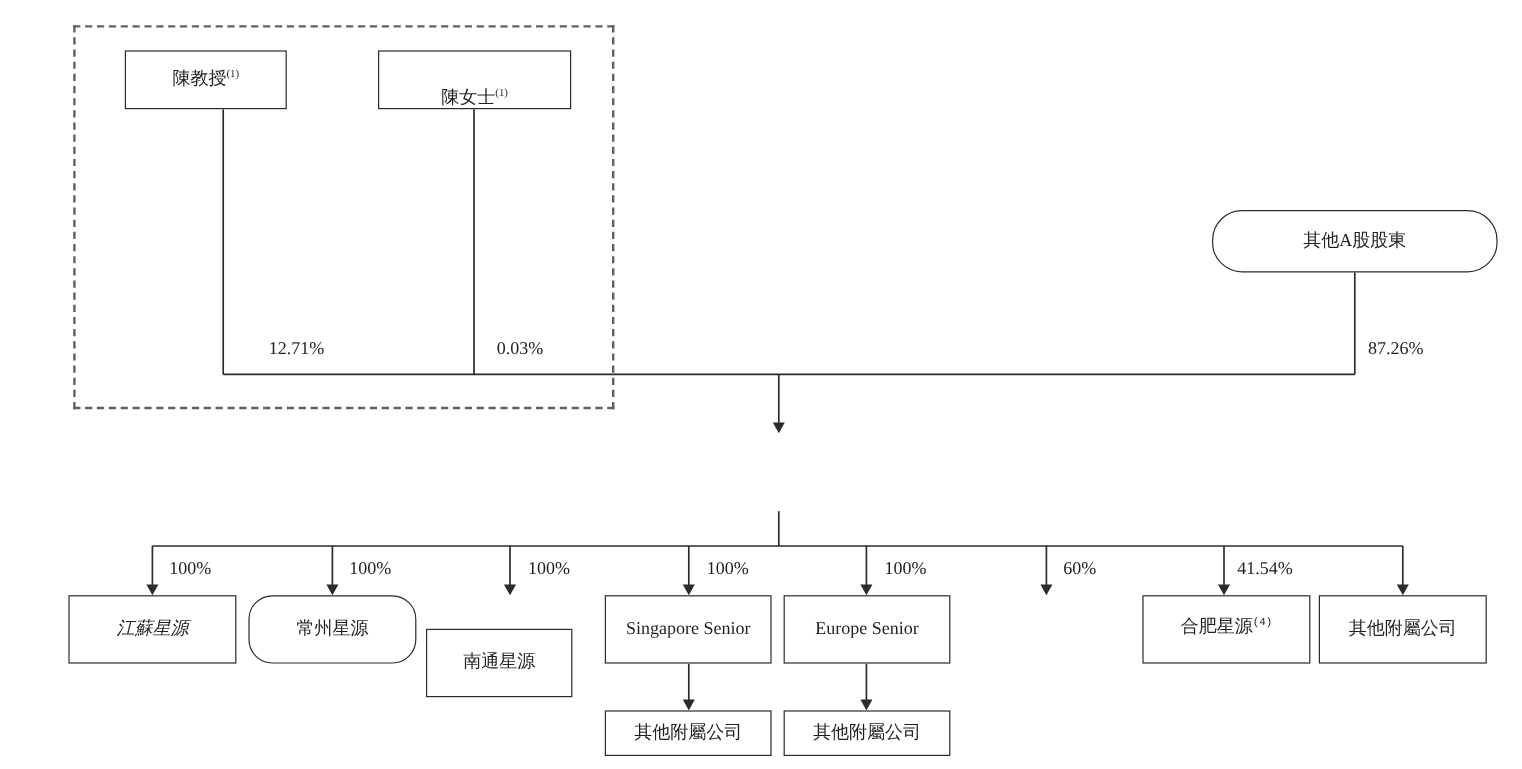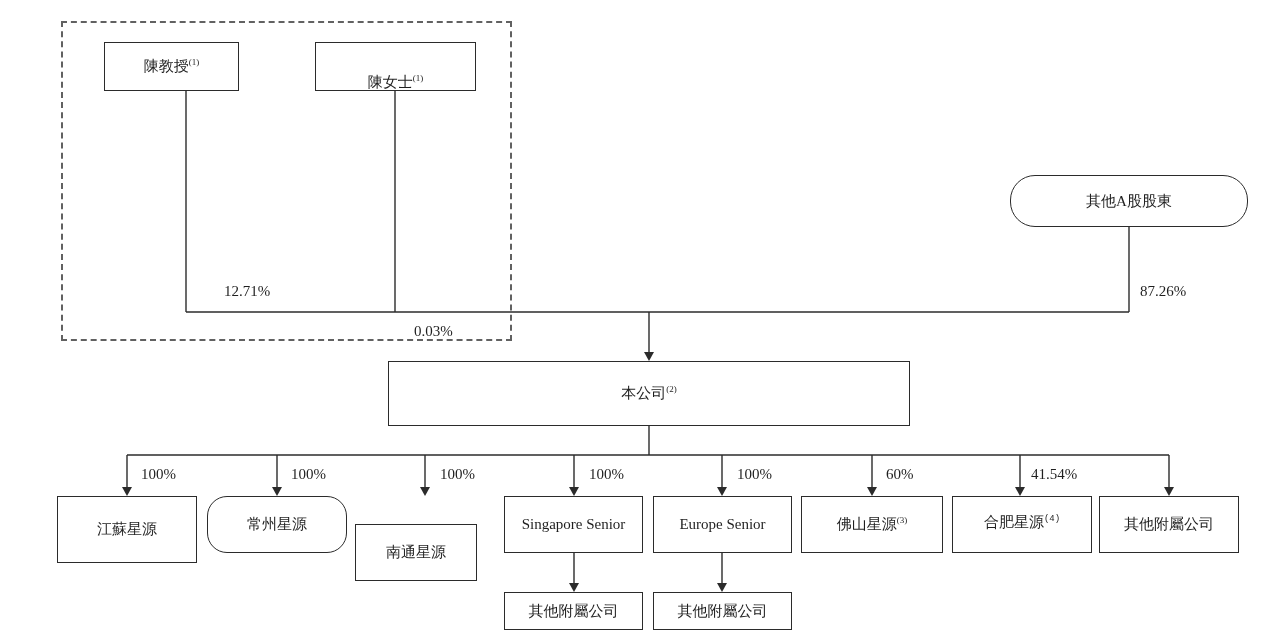--- a/index.html
+++ b/index.html
@@ -97,52 +97,46 @@
     <span><span>陳教授</span><sup>(1)</sup></span>
   </div>
   <div class="node" style="left:315px; top:42px; width:161px; height:49px;align-items:flex-end;">
     <span><span>陳女士</span><sup>(1)</sup></span>
   </div>
   <div class="node" style="left:1010px; top:175px; width:238px; height:52px;border-radius:25px;">
     <span>其他A股股東</span>
   </div>
 
   <div class="pct" style="left:196px; top:283px;margin-left:28px;">12.71%</div>
-  <div class="pct" style="left:414px; top:283px;margin-top:40px;">0.03%</div>
+  <div class="pct" style="left:414px; top:283px;">0.03%</div>
   <div class="pct" style="left:1140px; top:283px;">87.26%</div>
 
-  <div class="node" style="left:388px; top:361px; width:522px; height:65px;">
-    <span><span>本公司</span><sup>(2)</sup></span>
-  </div>
 
   <div class="pct" style="left:141px; top:466px;">100%</div>
   <div class="pct" style="left:291px; top:466px;">100%</div>
   <div class="pct" style="left:440px; top:466px;">100%</div>
   <div class="pct" style="left:589px; top:466px;">100%</div>
   <div class="pct" style="left:737px; top:466px;">100%</div>
   <div class="pct" style="left:886px; top:466px;">60%</div>
   <div class="pct" style="left:1031px; top:466px;">41.54%</div>
 
-  <div class="node" style="left:57px; top:496px; width:140px; height:67px;">
+  <div class="node" style="left:57px; top:496px; width:140px; height:57px;font-style:italic;">
     <span>江蘇星源</span>
   </div>
   <div class="node" style="left:207px; top:496px; width:140px; height:57px;border-radius:20px;">
     <span>常州星源</span>
   </div>
   <div class="node" style="left:355px; top:524px; width:122px; height:57px;">
     <span>南通星源</span>
   </div>
   <div class="node" style="left:504px; top:496px; width:139px; height:57px;">
     <span>Singapore Senior</span>
   </div>
   <div class="node" style="left:653px; top:496px; width:139px; height:57px;">
     <span>Europe Senior</span>
-  </div>
-  <div class="node" style="left:801px; top:496px; width:142px; height:57px;">
-    <span><span>佛山星源</span><sup>(3)</sup></span>
   </div>
   <div class="node" style="left:952px; top:496px; width:140px; height:57px;font-family:Liberation Mono, monospace;">
     <span><span>合肥星源</span><sup>(4)</sup></span>
   </div>
   <div class="node" style="left:1099px; top:496px; width:140px; height:57px;">
     <span>其他附屬公司</span>
   </div>
 
   <div class="node" style="left:504px; top:592px; width:139px; height:38px;">
     <span>其他附屬公司</span>

